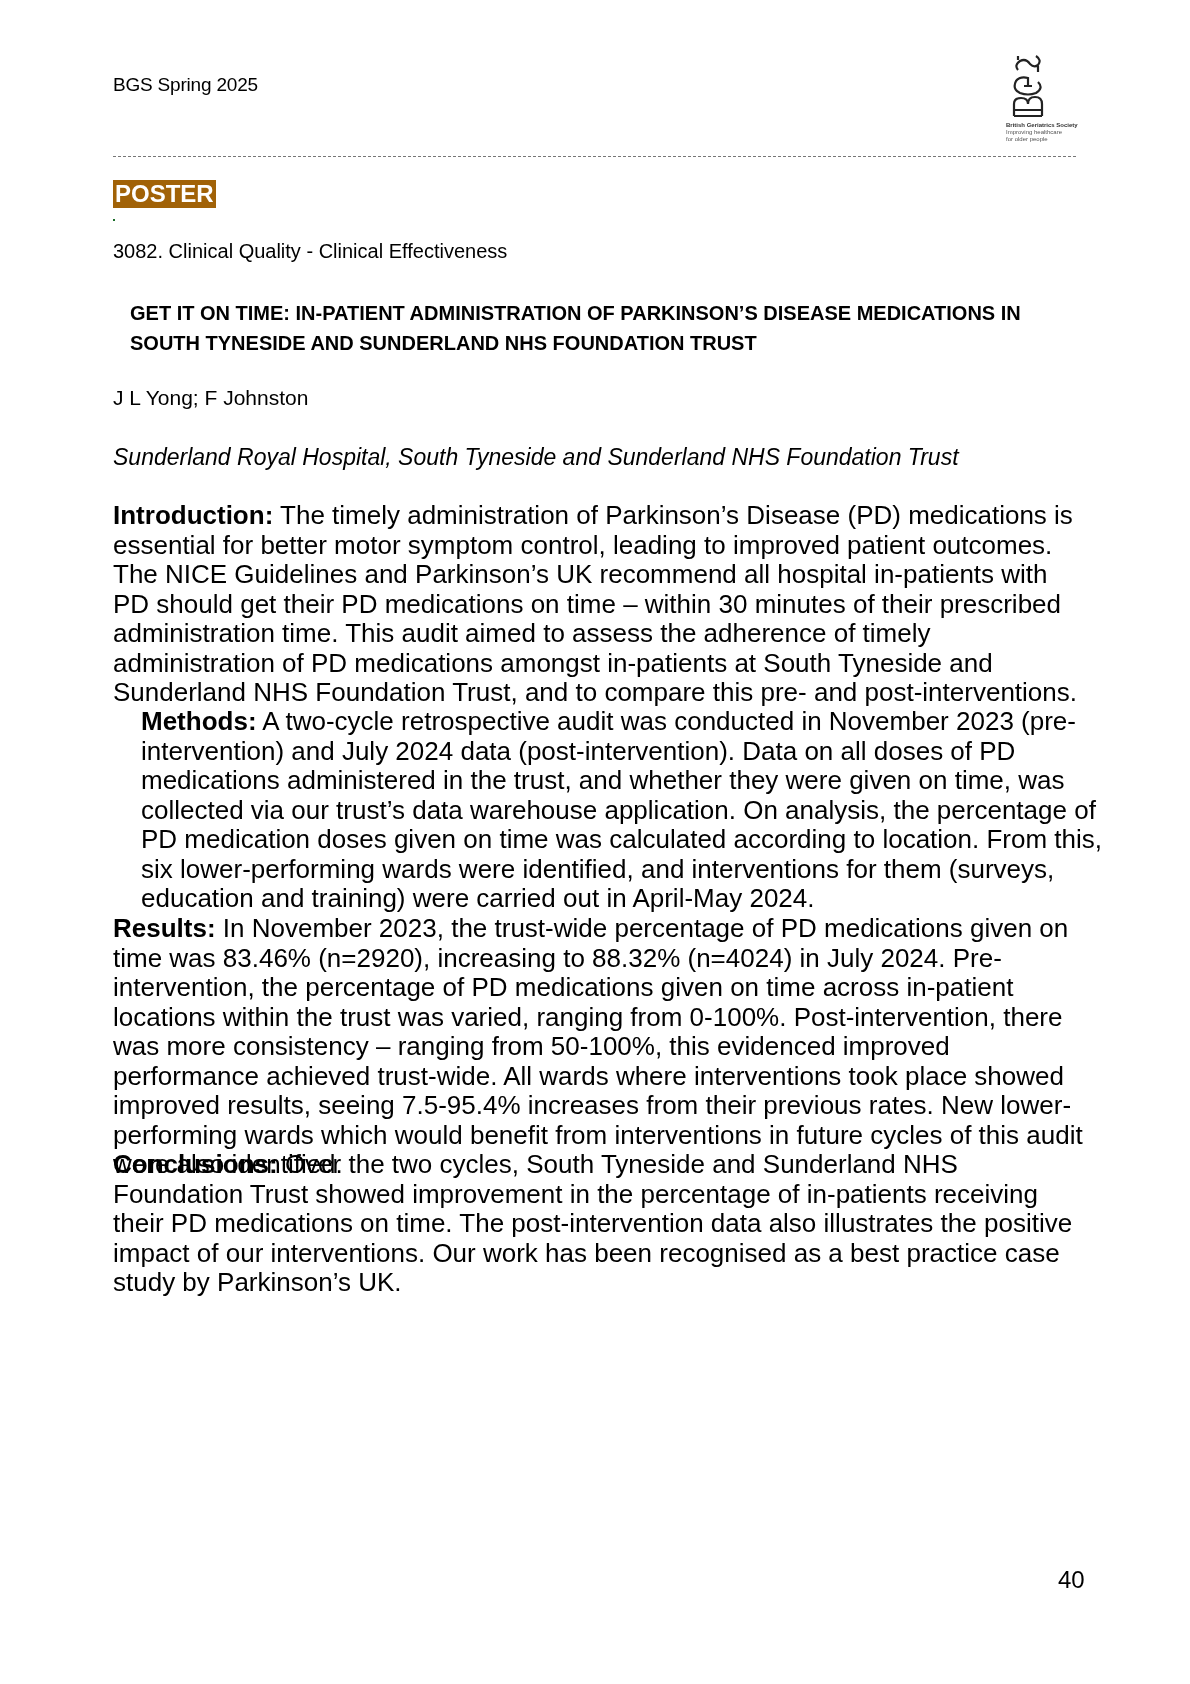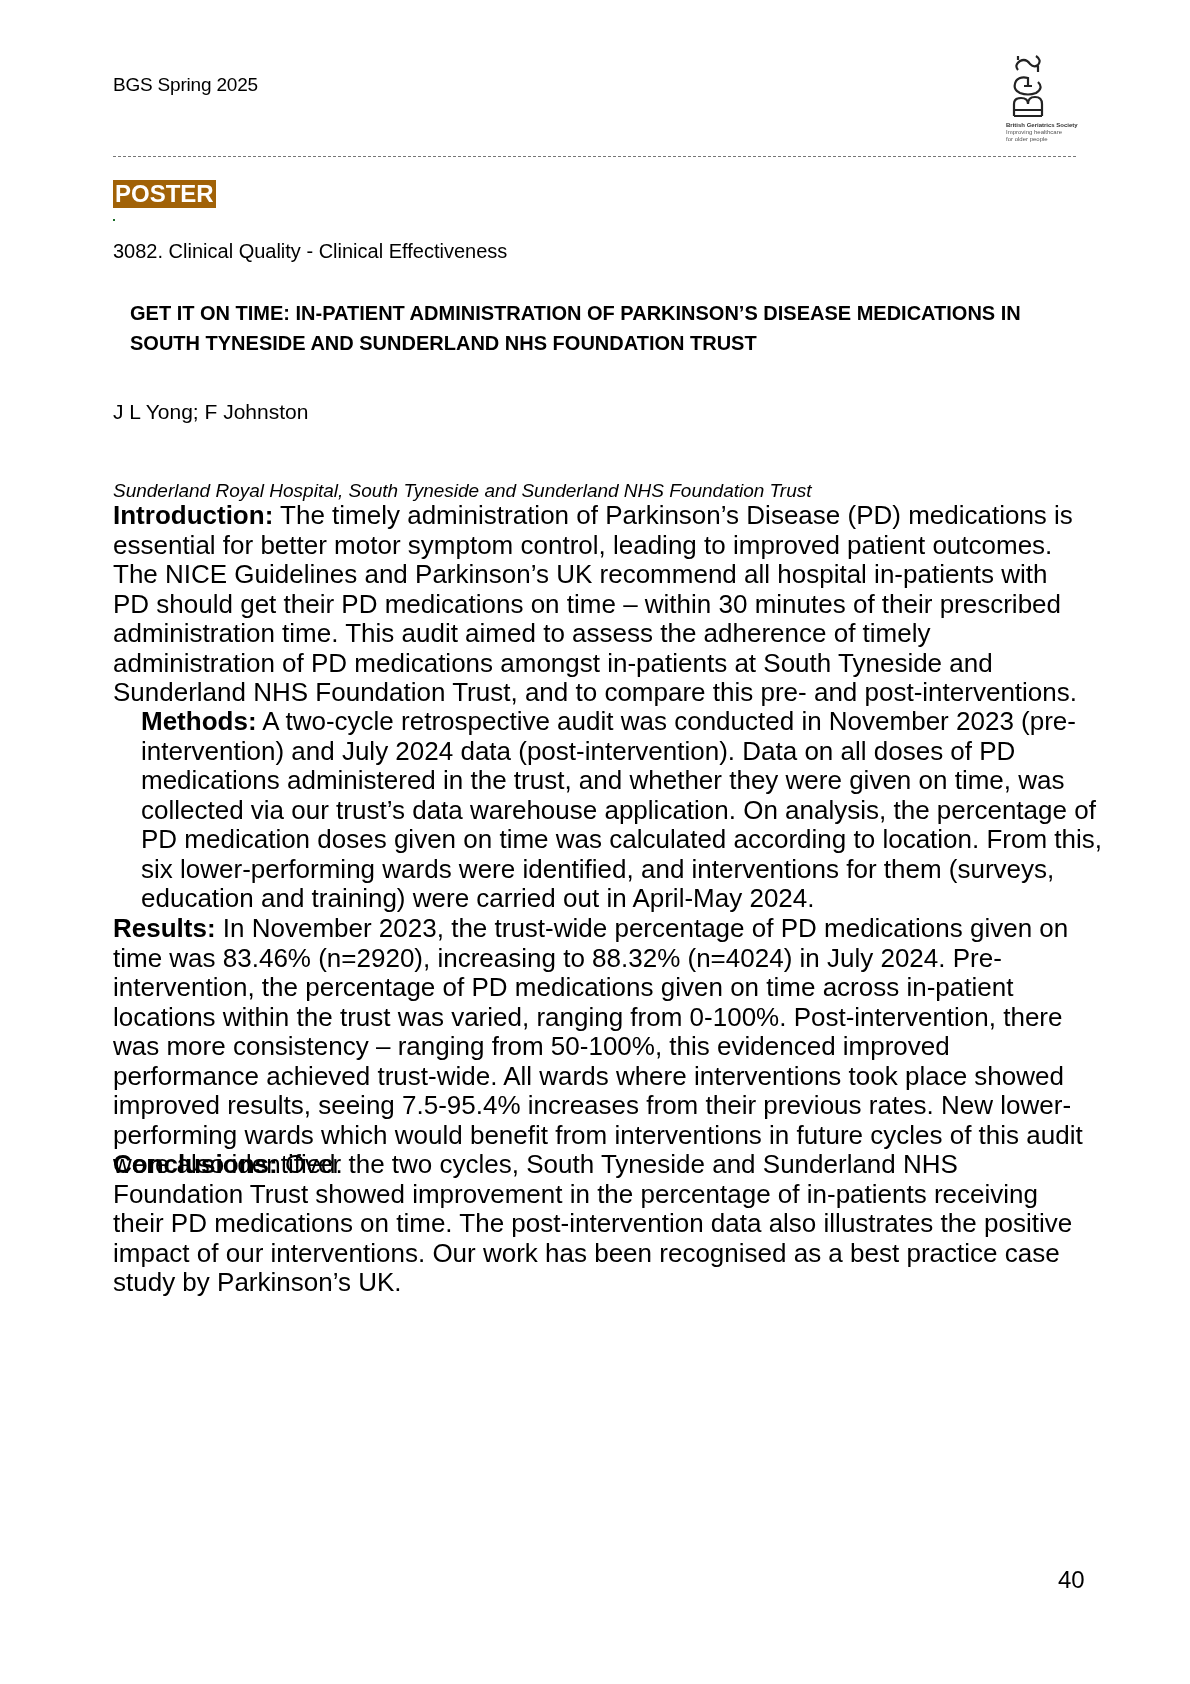--- a/index.html
+++ b/index.html
@@ -10,22 +10,22 @@
     .logo .mark { position: absolute; left: 8px; top: 0; width: 40px; height: 66px; }
     .logo .l1 { position: absolute; left: 6px; top: 70px; font-size: 6px; font-weight: bold; color: #333; white-space: nowrap; }
     .logo .l2 { position: absolute; left: 6px; top: 77px; font-size: 6px; color: #555; white-space: nowrap; }
     .logo .l3 { position: absolute; left: 6px; top: 84px; font-size: 6px; color: #555; white-space: nowrap; }
     .rule { position: absolute; left: 113px; top: 156px; width: 963px; height: 0; border-top: 1.5px dashed #777; }
     .poster-tag { position: absolute; left: 113px; top: 180px; background: #a16207; color: #ffffff;
                   font-size: 24px; font-weight: bold; padding: 1px 2px; line-height: 26px; }
     .dot { position: absolute; left: 113px; top: 219px; width: 2px; height: 2px; background: #1a6e2a; }
     .section-line { position: absolute; left: 113px; top: 240px; font-size: 20px; font-weight: normal; }
     .abstract-title { position: absolute; left: 113px; top: 298px; width: 960px; font-size: 20px; font-weight: bold; line-height: 30px; margin-left: 17px; }
-    .authors { position: absolute; left: 113px; top: 386px; font-size: 21px; margin-top: 14px; }
-    .affiliation { position: absolute; left: 113px; top: 444px; font-size: 19px; font-style: italic; margin-top: 36px; }
+    .authors { position: absolute; left: 113px; top: 386px; font-size: 21px; }
+    .affiliation { position: absolute; left: 113px; top: 444px; font-size: 23px; font-style: italic; }
     .para { position: absolute; left: 113px; width: 975px; font-size: 26px; line-height: 29.5px; }
     .para b { font-weight: bold; }
     #p-intro { top: 501px; }
     #p-methods { top: 707px; margin-left: 28px; }
     #p-results { top: 914px; }
     #p-concl { top: 1150px; }
     .page-number { position: absolute; left: 1058px; top: 1566px; font-size: 24px; }
   </style>
 </head>
 <body>

